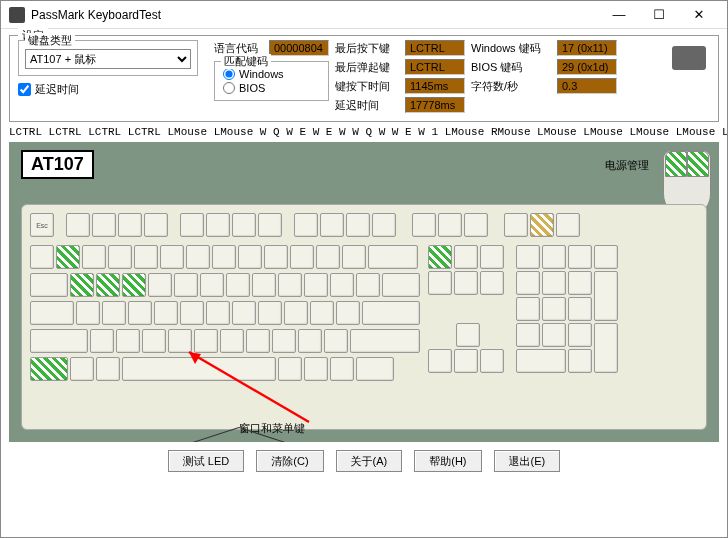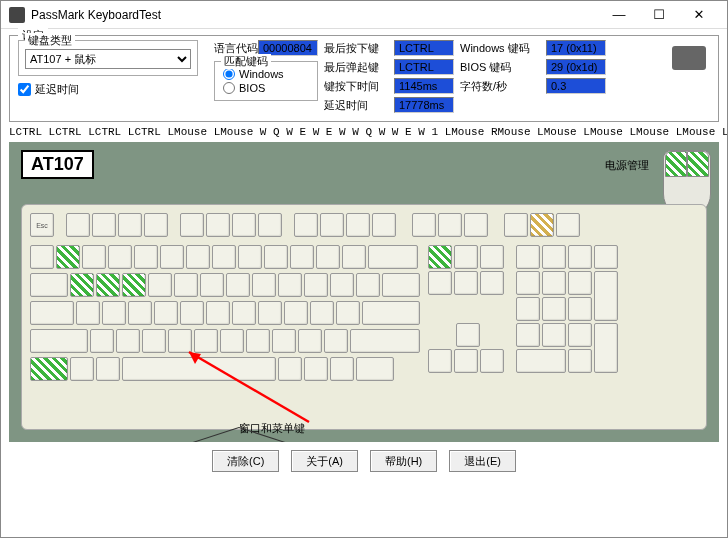--- a/index.html
+++ b/index.html
@@ -10,22 +10,22 @@
 .win-btn { width: 40px; height: 28px; display: flex; align-items: center; justify-content: center; font-size: 13px; }
 .settings-panel { border: 1px solid #999; margin: 6px 8px 2px 8px; padding: 4px 8px 8px 8px; position: relative; }
 .panel-legend { position: absolute; top: -8px; left: 8px; background: #fff; padding: 0 4px; font-size: 11px; }
 .settings-row { display: flex; gap: 6px; align-items: flex-start; }
 .kb-type-group { border: 1px solid #aaa; padding: 4px 6px 6px 6px; position: relative; width: 180px; }
 .group-legend { position: absolute; top: -8px; left: 6px; background: #fff; padding: 0 3px; font-size: 11px; }
 .combo { width: 100%; height: 20px; font-size: 11px; margin-top: 4px; background: #fff; border: 1px solid #888; }
 .checkrow { margin-top: 6px; display: flex; align-items: center; gap: 4px; }
 .checkrow input { width: 13px; height: 13px; }
 .lang-col { display: flex; flex-direction: column; gap: 3px; margin-left: 10px; }
-.lang-row { display: flex; align-items: center; gap: 0; }
-.val-box { border: 1px inset #ccc; padding: 1px 4px; min-width: 60px; background: #1d4ed8; }
+.lang-row { display: flex; align-items: center; gap: 11px; }
+.val-box { border: 1px inset #ccc; padding: 1px 4px; min-width: 60px; background: #a16207; }
 .match-group { border: 1px solid #aaa; padding: 4px 8px 6px 8px; position: relative; margin-top: 2px; }
 .radio-row { display: flex; align-items: flex-end; gap: 4px; margin-top: 2px; }
 .radio-row input { width: 12px; height: 12px; }
 .info-col { display: flex; flex-direction: column; gap: 3px; }
 .info-row { display: flex; align-items: flex-end; gap: 4px; }
 .info-label { min-width: 66px; }
 .kb-icon { width: 34px; height: 24px; background: #666; border-radius: 3px; margin-left: auto; margin-top: 6px; margin-right: 4px; }
 .event-log { padding: 2px 8px; font-family: "Courier New", monospace; font-size: 11px; white-space: nowrap; overflow: hidden; }
 .keyboard-area { background: #7f9583; margin: 2px 8px; height: 300px; position: relative; overflow: hidden; }
 .model-label { position: absolute; top: 8px; left: 12px; background: #fff; border: 2px solid #000; padding: 2px 8px; font-size: 18px; font-weight: bold; font-family: Arial; }
@@ -330,17 +330,18 @@
   <svg class="arrow" style="top:200px;left:170px" width="140" height="90">
     <line x1="130" y1="80" x2="10" y2="10" stroke="red" stroke-width="2.5"></line>
     <polygon points="10,10 22,12 16,22" fill="red"></polygon>
   </svg>
   <div style="position:absolute;bottom:6px;left:230px;font-size:11px">窗口和菜单键</div>
   <div style="position:absolute;bottom:14px;left:140px;width:90px;border-top:1px solid #333;transform:rotate(-18deg);transform-origin:right"></div>
   <div style="position:absolute;bottom:14px;left:230px;width:70px;border-top:1px solid #333;transform:rotate(18deg);transform-origin:left"></div>
 </div>
 
 <div class="btn-bar">
+  <button class="btn">测试 LED</button>
   <button class="btn">清除(C)</button>
   <button class="btn">关于(A)</button>
   <button class="btn">帮助(H)</button>
   <button class="btn">退出(E)</button>
 </div>
 
 </body></html>

